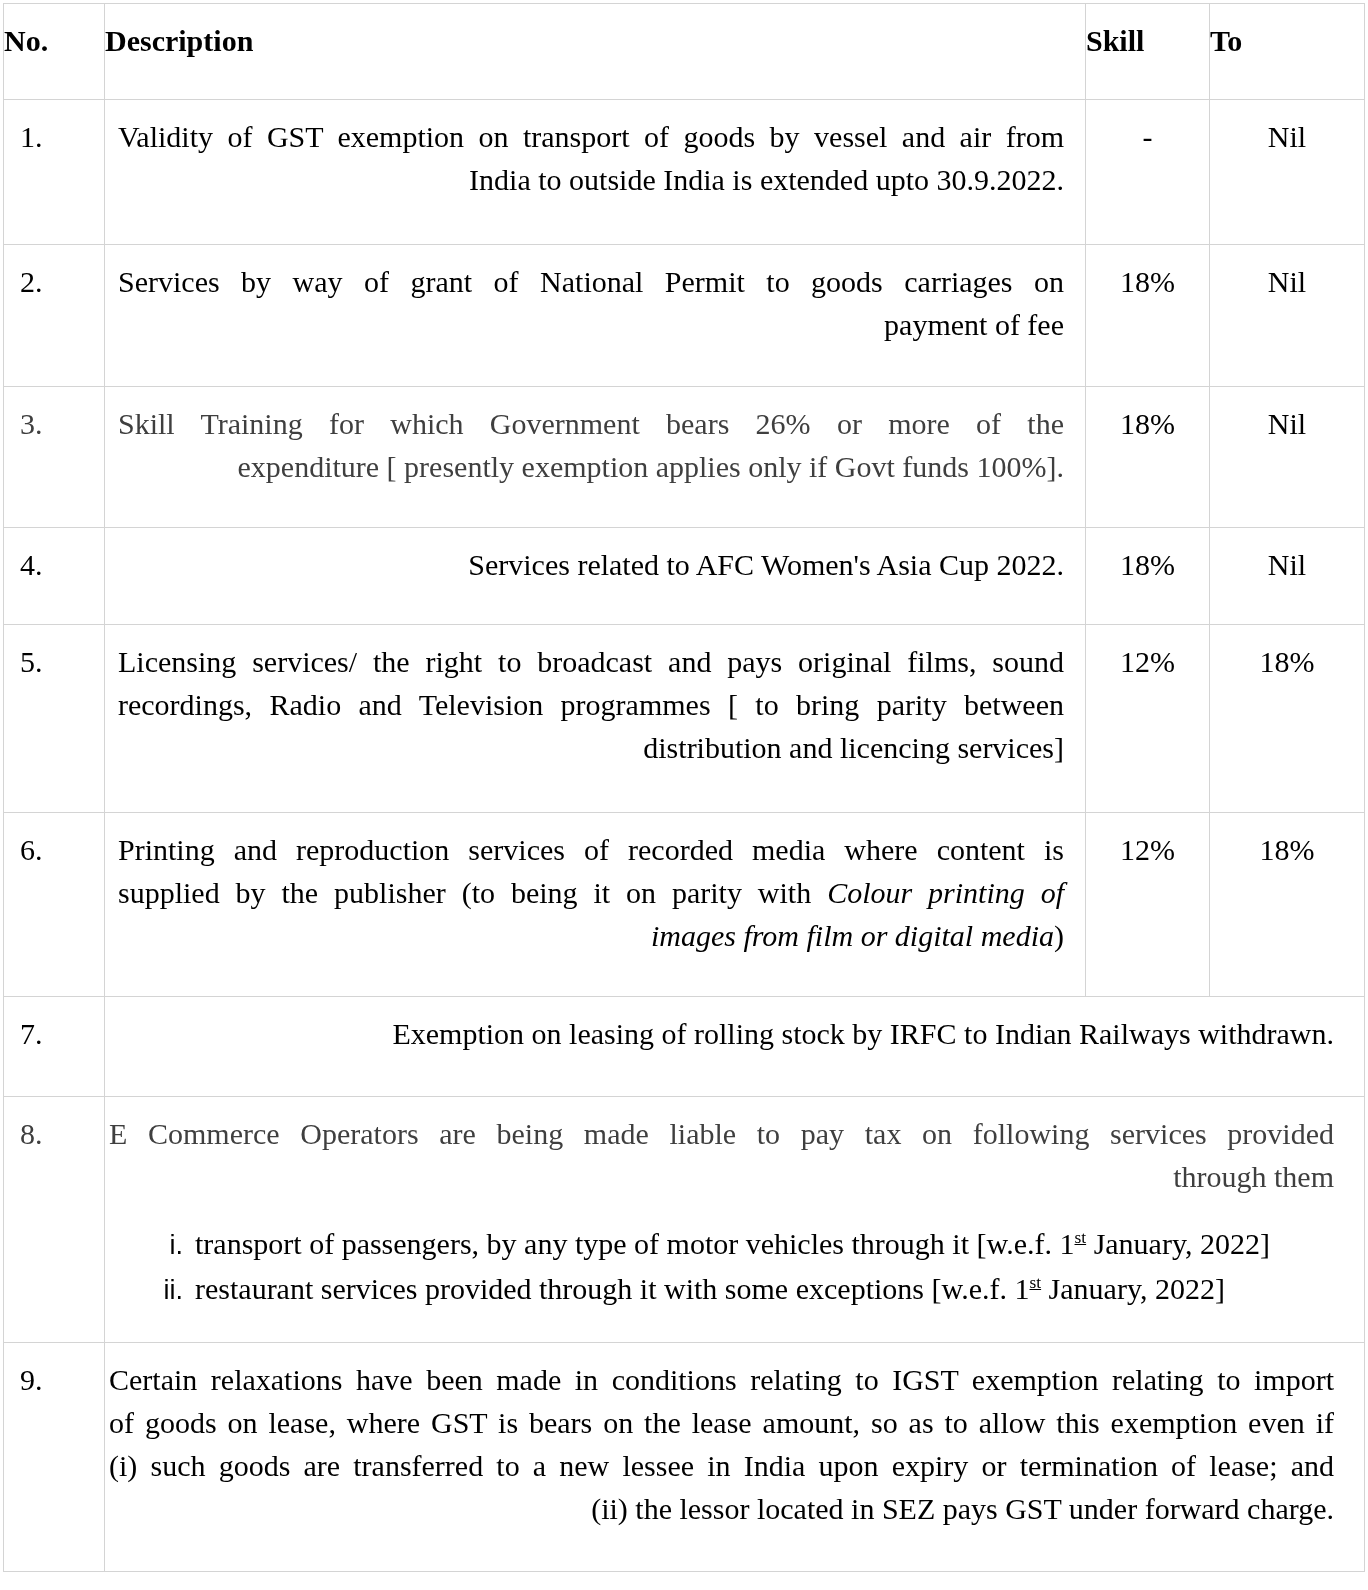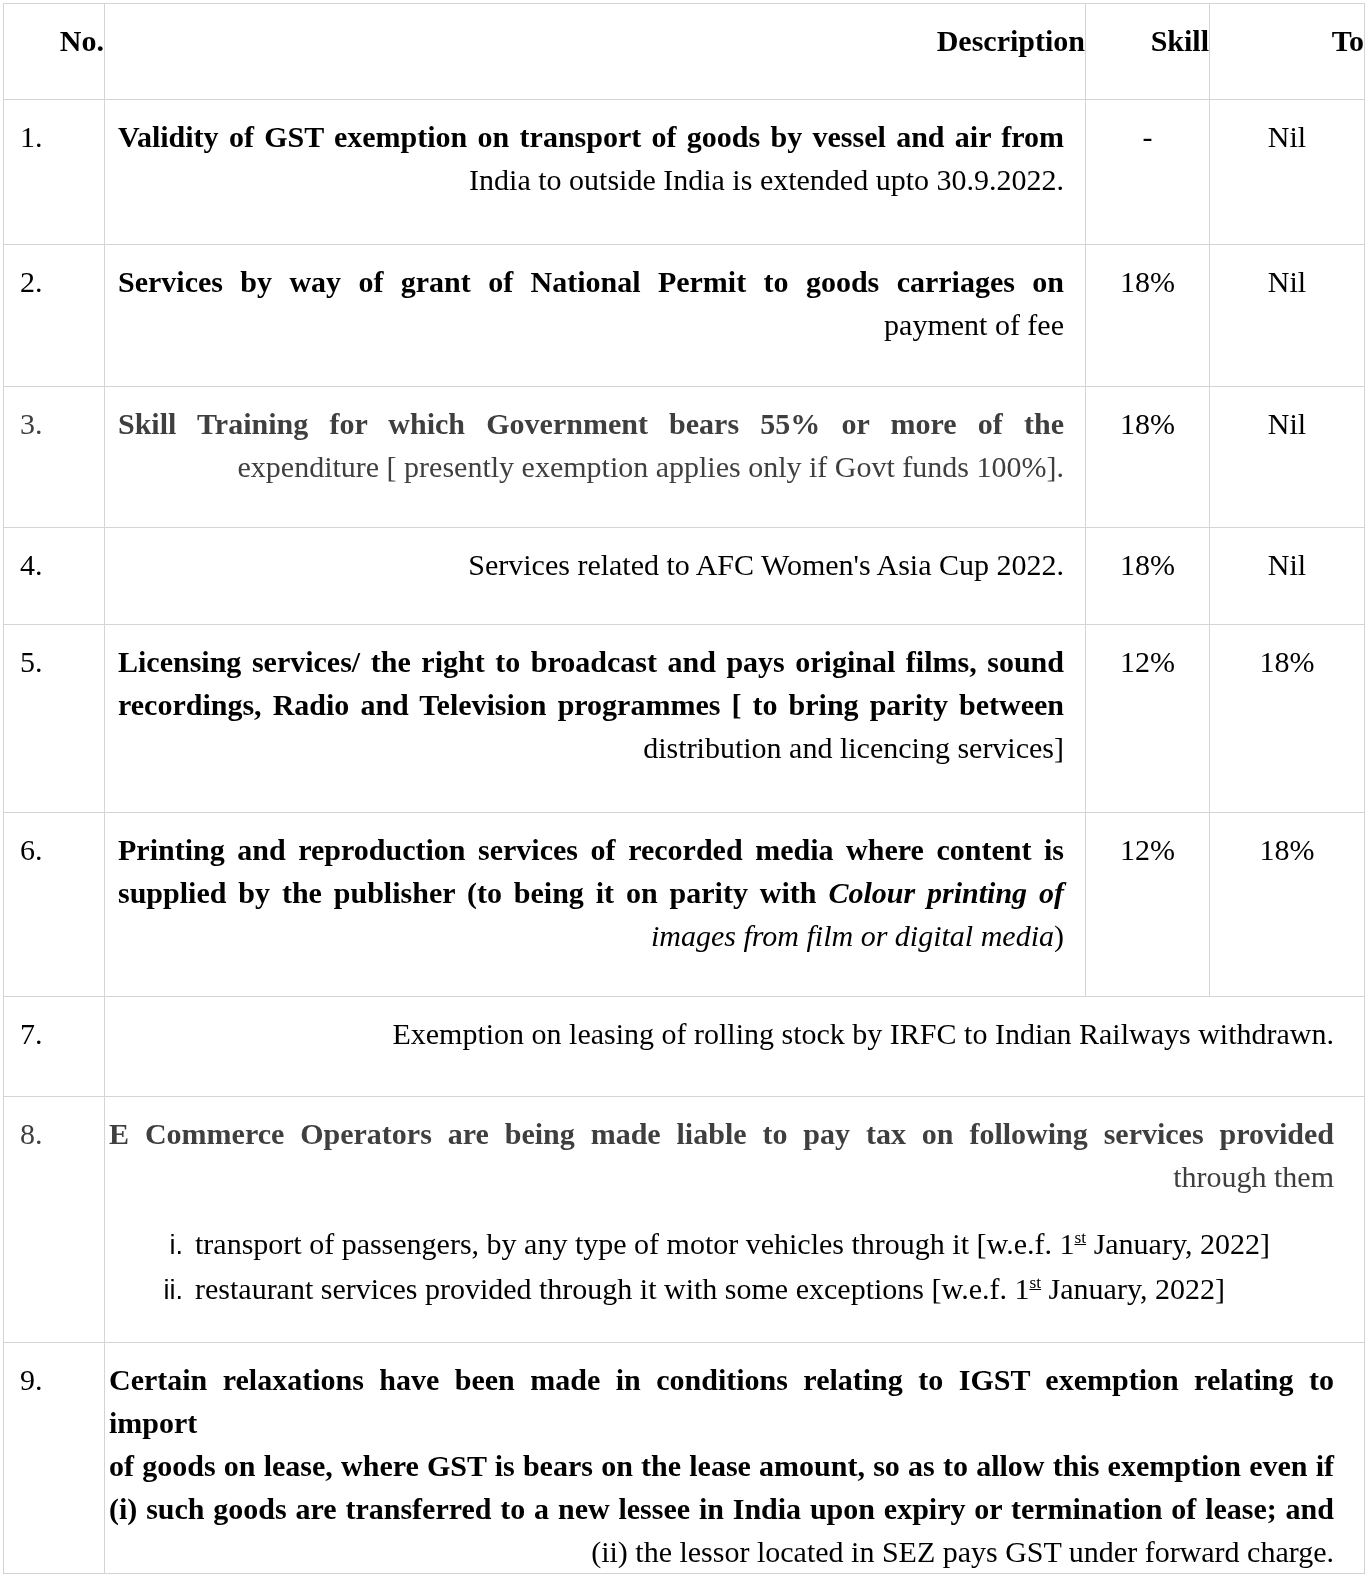--- a/index.html
+++ b/index.html
@@ -21,21 +21,21 @@
   .gst th, .gst td {
     border: 1.5px solid #d4d4d4;
     vertical-align: top;
     padding: 15px 0 0 0;
     font-size: 30px;
     line-height: 43px;
     box-sizing: border-box;
   }
   .gst th {
     font-weight: bold;
-    text-align: right;
+    text-align: left;
     padding-top: 15px;
   }
   td.no {
     padding-left: 16px;
     text-align: left;
   }
   td.desc {
     padding-left: 13px;
     padding-right: 21px;
   }
@@ -45,21 +45,21 @@
   }
   td.val {
     text-align: center;
   }
   .jline {                      
     text-align: justify;
     text-align-last: justify;
     white-space: nowrap;
   }
   .jline * { white-space: normal; }
-  .jline { white-space: normal; font-weight: bold; }
+  .jline { white-space: normal; }
   .lline {                      
     text-align: right;
   }
   .gray { color: #3f3f3f; }
   .italic { font-style: italic; }
   sup.ord {
     font-size: 0.58em;
     vertical-align: super;
     line-height: 0;
     text-decoration: underline;
@@ -121,21 +121,21 @@
         <div class="jline">Services by way of grant of National Permit to goods carriages on</div>
         <div class="lline">payment of fee</div>
       </td>
       <td class="val">18%</td>
       <td class="val">Nil</td>
     </tr>
 
     <tr style="height:141px">
       <td class="no gray">3.</td>
       <td class="desc gray">
-        <div class="jline">Skill Training for which Government bears 55% or more of the</div>
+        <div class="jline">Skill Training for which Government bears 26% or more of the</div>
         <div class="lline">expenditure [ presently exemption applies only if Govt funds 100%].</div>
       </td>
       <td class="val">18%</td>
       <td class="val">Nil</td>
     </tr>
 
     <tr style="height:97px">
       <td class="no">4.</td>
       <td class="desc">
         <div class="lline">Services related to AFC Women's Asia Cup 2022.</div>

